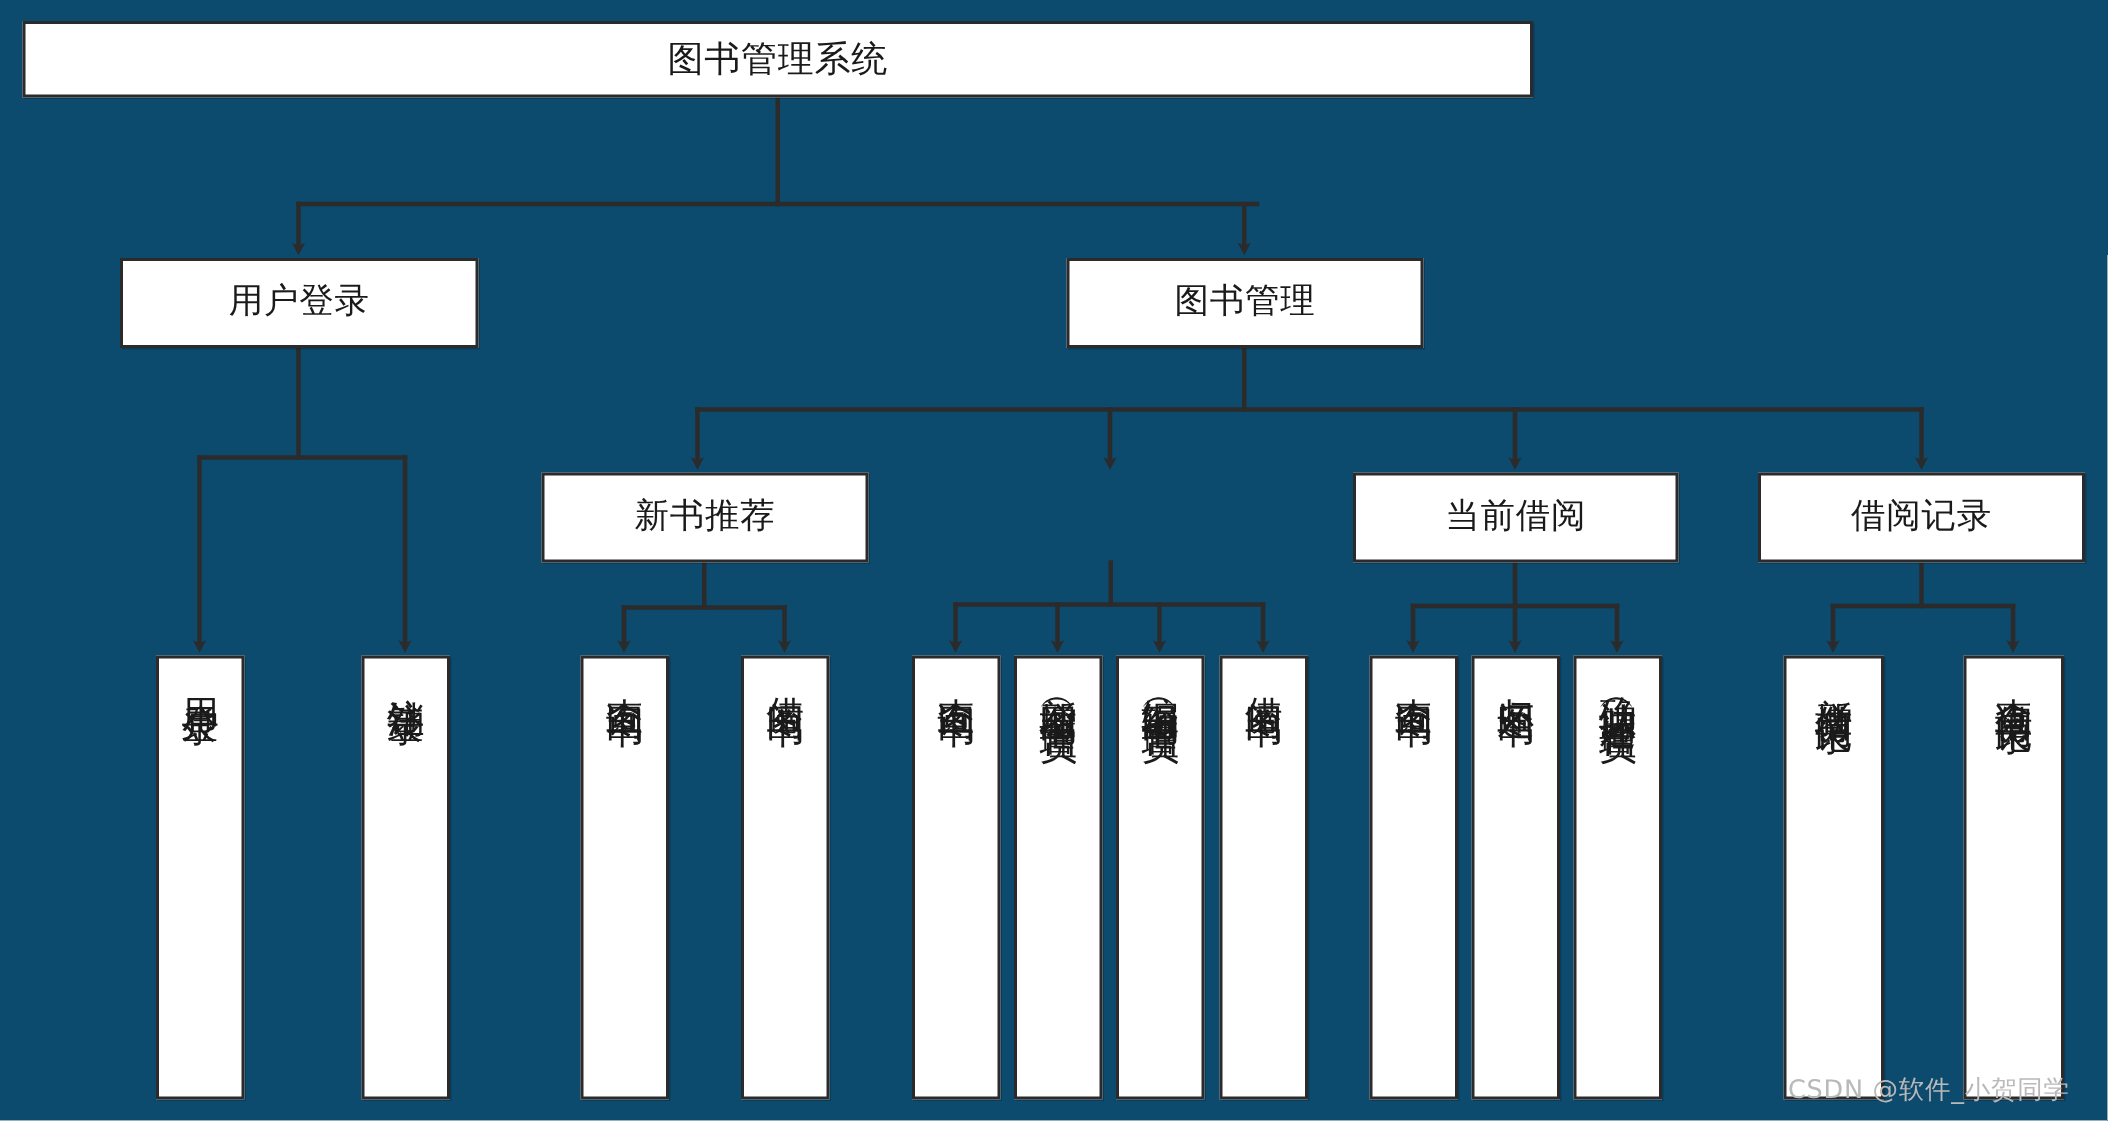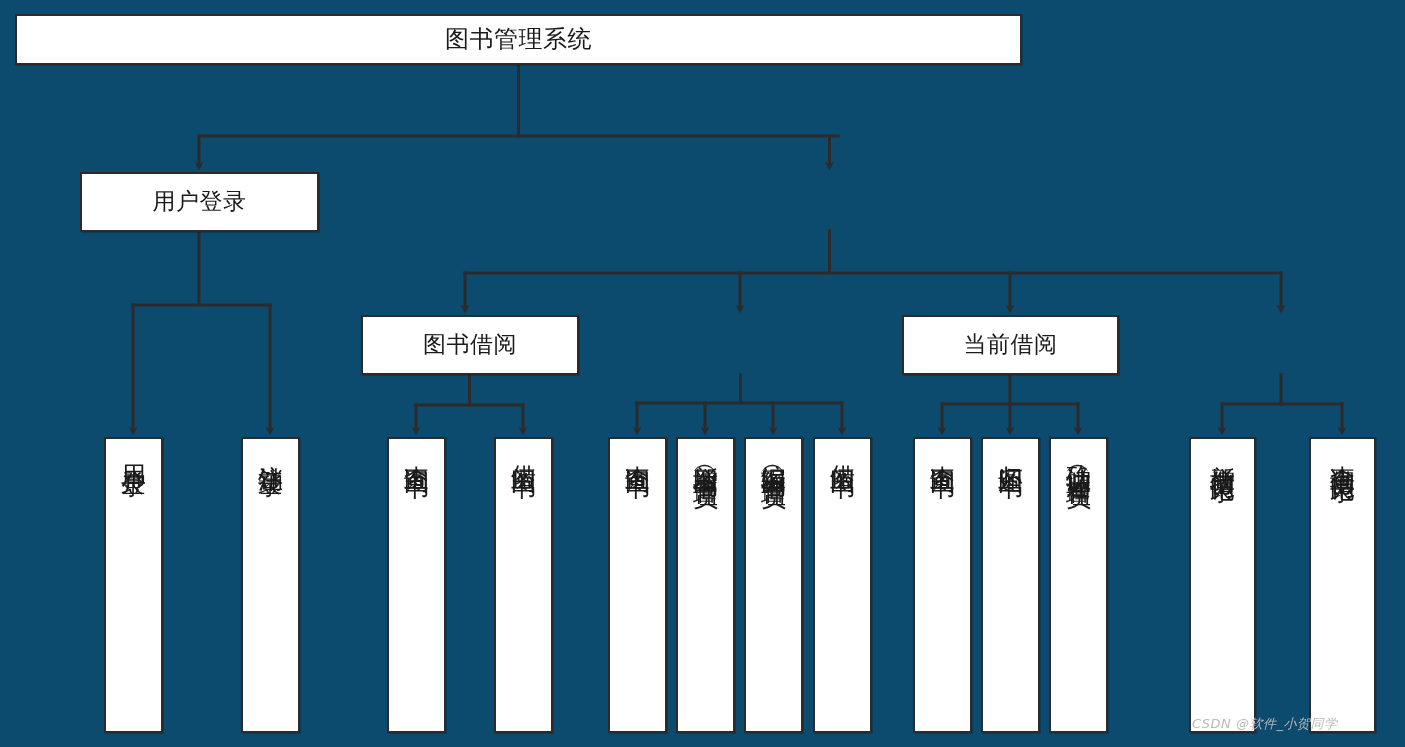--- a/index.html
+++ b/index.html
@@ -58,25 +58,24 @@
   .node.vert .lbl {
     writing-mode: vertical-rl;
     text-orientation: upright;
     font-size: 25px;
     line-height: 1.0;
     letter-spacing: 3px;
     white-space: nowrap;
   }
   .watermark {
     position: absolute;
-    font-size: 13px;
+    font-size: 17px;
     color: #b9b9b9;
     white-space: nowrap;
     letter-spacing: 0.5px;
-    font-style: italic;
   }
 </style>
 </head>
 <body>
 
 <div id="canvas">
 
   <svg class="edges" viewBox="0 0 1405 747">
     <defs>
       <marker id="arrow" markerWidth="11" markerHeight="11" refX="4.2" refY="5" orient="auto" markerUnits="userSpaceOnUse">
@@ -127,27 +126,33 @@
     </g>
   </svg>
 
   <div class="node root horiz" style="left:15px; top:14px; width:1007px; height:51px;">
     <span class="lbl">图书管理系统</span>
   </div>
 
   <div class="node horiz" style="left:80px; top:172px; width:239px; height:60px;">
     <span class="lbl">用户登录</span>
   </div>
+  <div class="node horiz" style="left:711px; top:172px; width:238px; height:60px;">
+    <span class="lbl">图书管理</span>
+  </div>
 
   <div class="node horiz" style="left:361px; top:315px; width:218px; height:60px;">
-    <span class="lbl">图书借阅</span>
+    <span class="lbl">新书推荐</span>
   </div>
   <div class="node horiz" style="left:902px; top:315px; width:217px; height:60px;justify-content:center;">
     <span class="lbl">当前借阅</span>
   </div>
+  <div class="node horiz" style="left:1172px; top:315px; width:218px; height:60px;">
+    <span class="lbl">借阅记录</span>
+  </div>
 
   <div class="node vert" style="left:104px; top:437px; width:59px; height:296px;">
     <span class="lbl">用户登录</span>
   </div>
   <div class="node vert" style="left:241px; top:437px; width:59px; height:296px;">
     <span class="lbl">注销登录</span>
   </div>
 
   <div class="node vert" style="left:387px; top:437px; width:59px; height:296px;">
     <span class="lbl">查询图书</span>

